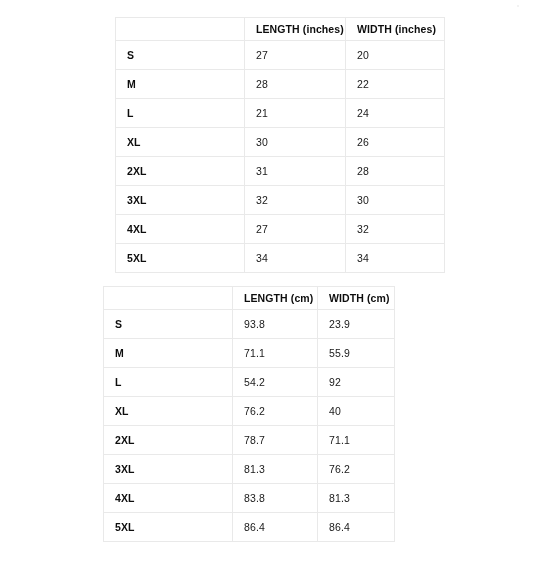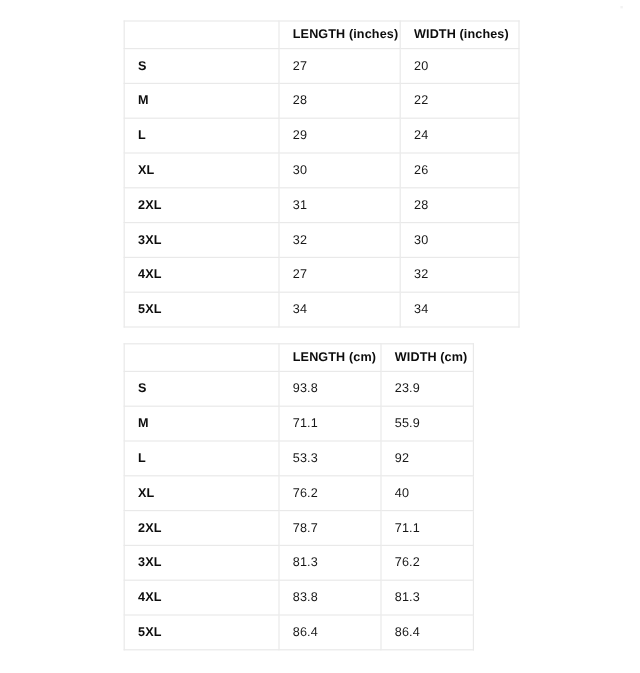--- a/index.html
+++ b/index.html
@@ -65,20 +65,21 @@
     height: 28px;
   }
   table.size-table tbody td.size-cell {
     font-weight: bold;
     color: #0d0d0d;
   }
   
   #table-inches {
     margin-top: 17px;
     width: 329px;
+    margin-left: 12px;
   }
   #table-inches col.c-size   { width: 129px; }
   #table-inches col.c-length { width: 101px; }
   #table-inches col.c-width  { width:  99px; }
 
   
   #table-cm {
     margin-top: 13px;
     width: 291px;
   }
@@ -124,21 +125,21 @@
           <td>27</td>
           <td>20</td>
         </tr>
         <tr>
           <td class="size-cell">M</td>
           <td>28</td>
           <td>22</td>
         </tr>
         <tr>
           <td class="size-cell">L</td>
-          <td>29</td>
+          <td>21</td>
           <td>24</td>
         </tr>
         <tr>
           <td class="size-cell">XL</td>
           <td>30</td>
           <td>26</td>
         </tr>
         <tr>
           <td class="size-cell">2XL</td>
           <td>31</td>
@@ -181,21 +182,21 @@
           <td>93.8</td>
           <td>23.9</td>
         </tr>
         <tr>
           <td class="size-cell">M</td>
           <td>71.1</td>
           <td>55.9</td>
         </tr>
         <tr>
           <td class="size-cell">L</td>
-          <td>53.3</td>
+          <td>54.2</td>
           <td>92</td>
         </tr>
         <tr>
           <td class="size-cell">XL</td>
           <td>76.2</td>
           <td>40</td>
         </tr>
         <tr>
           <td class="size-cell">2XL</td>
           <td>78.7</td>

